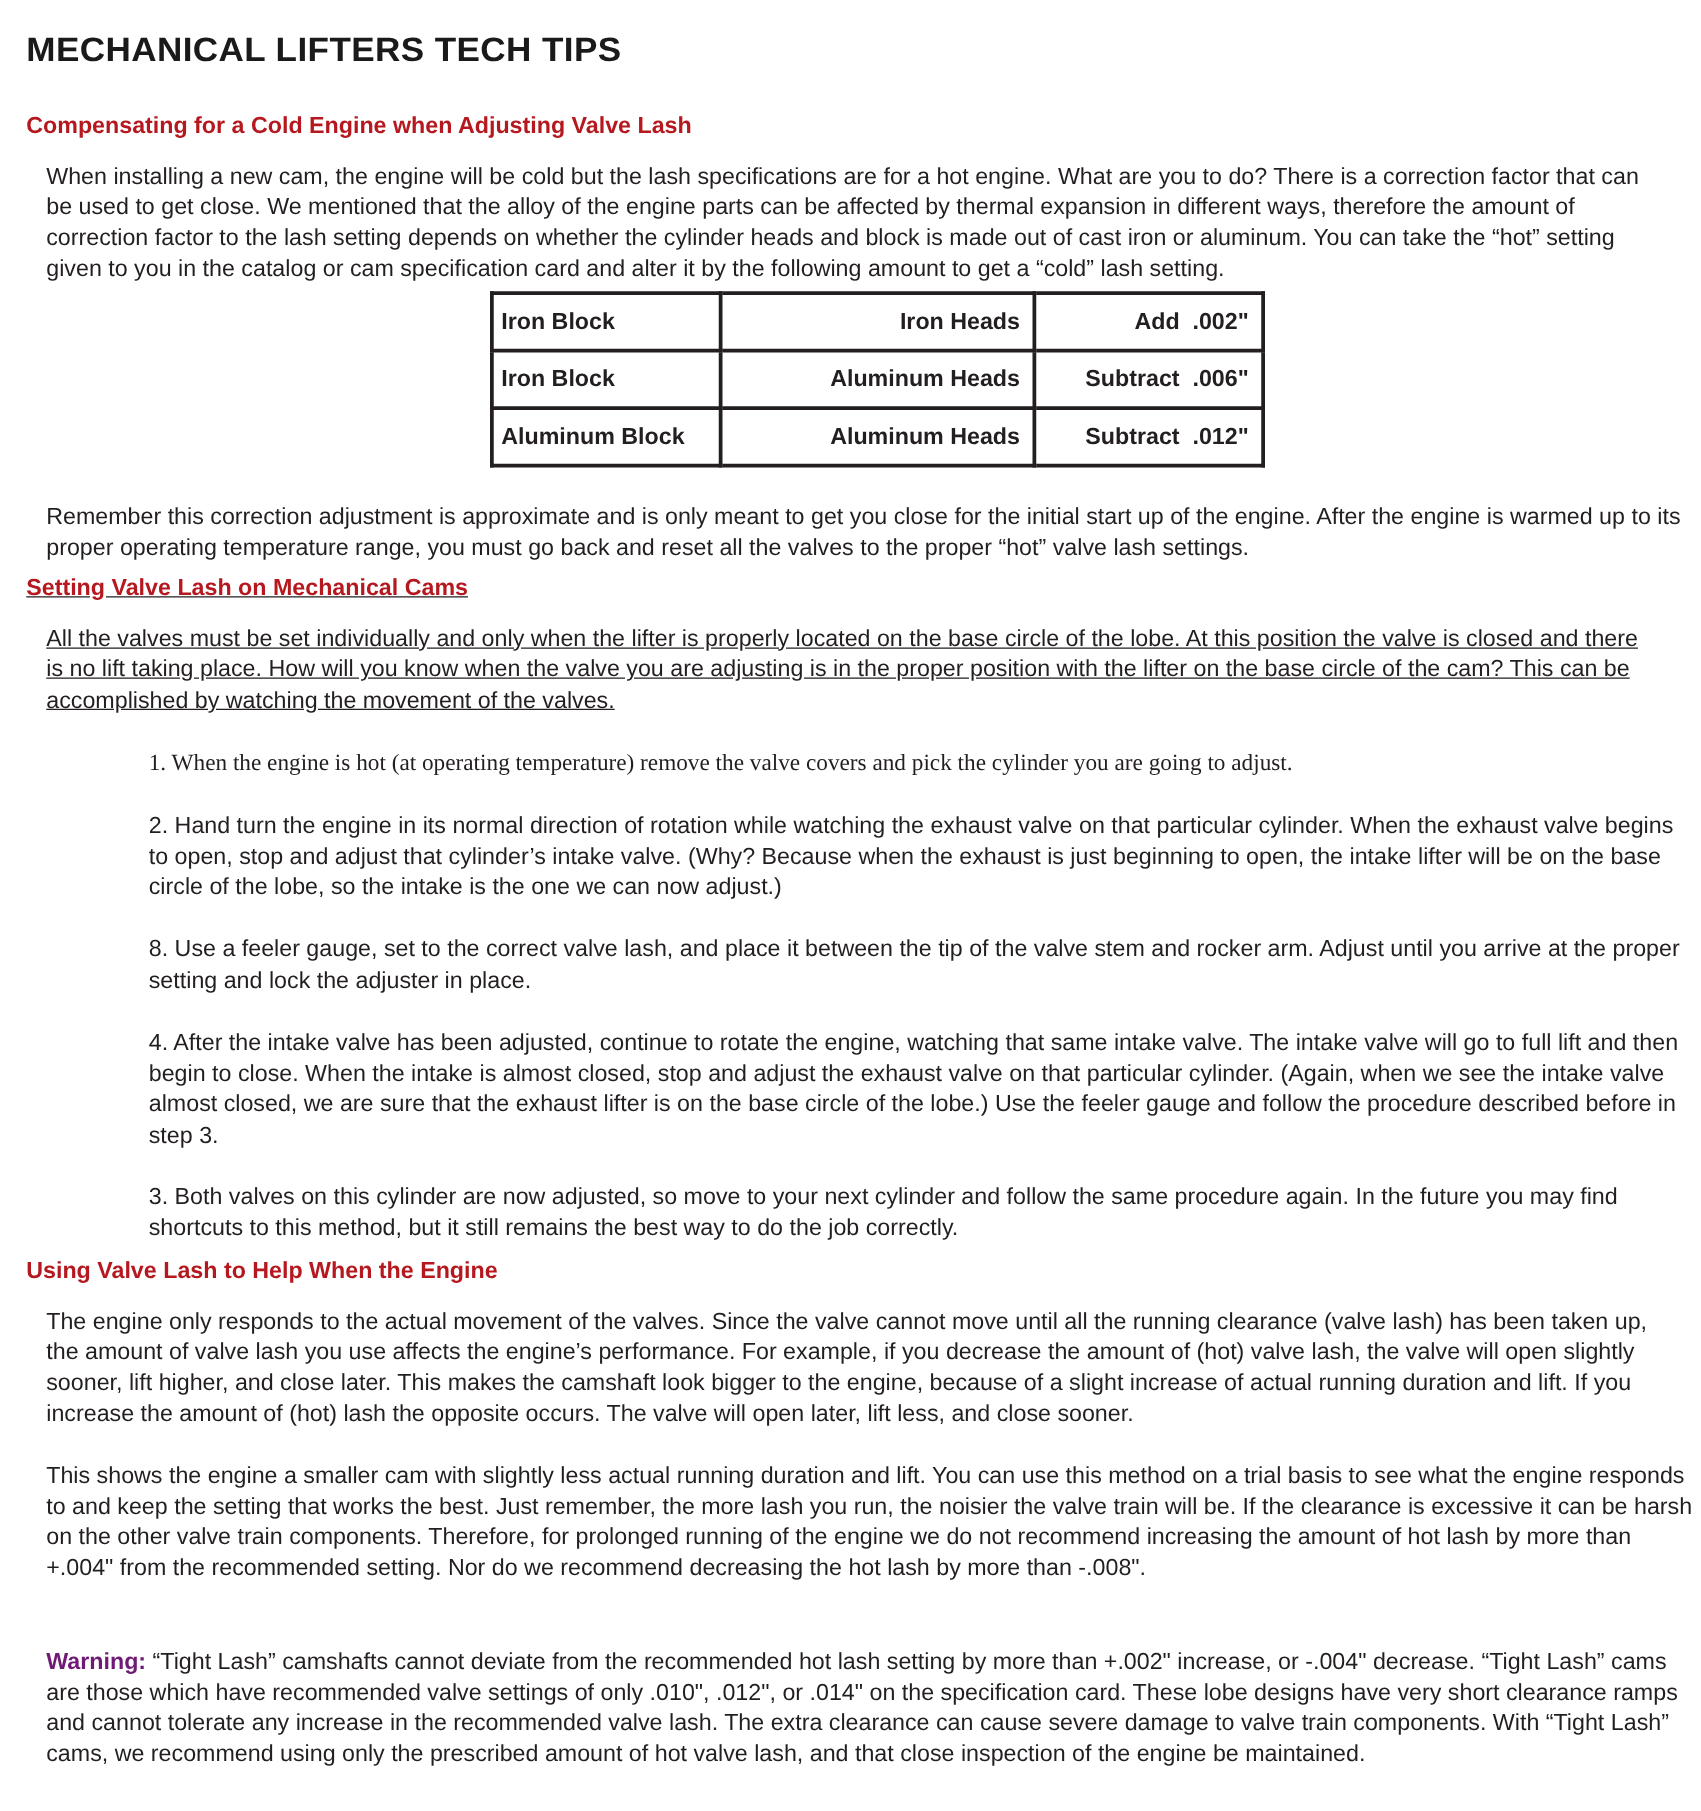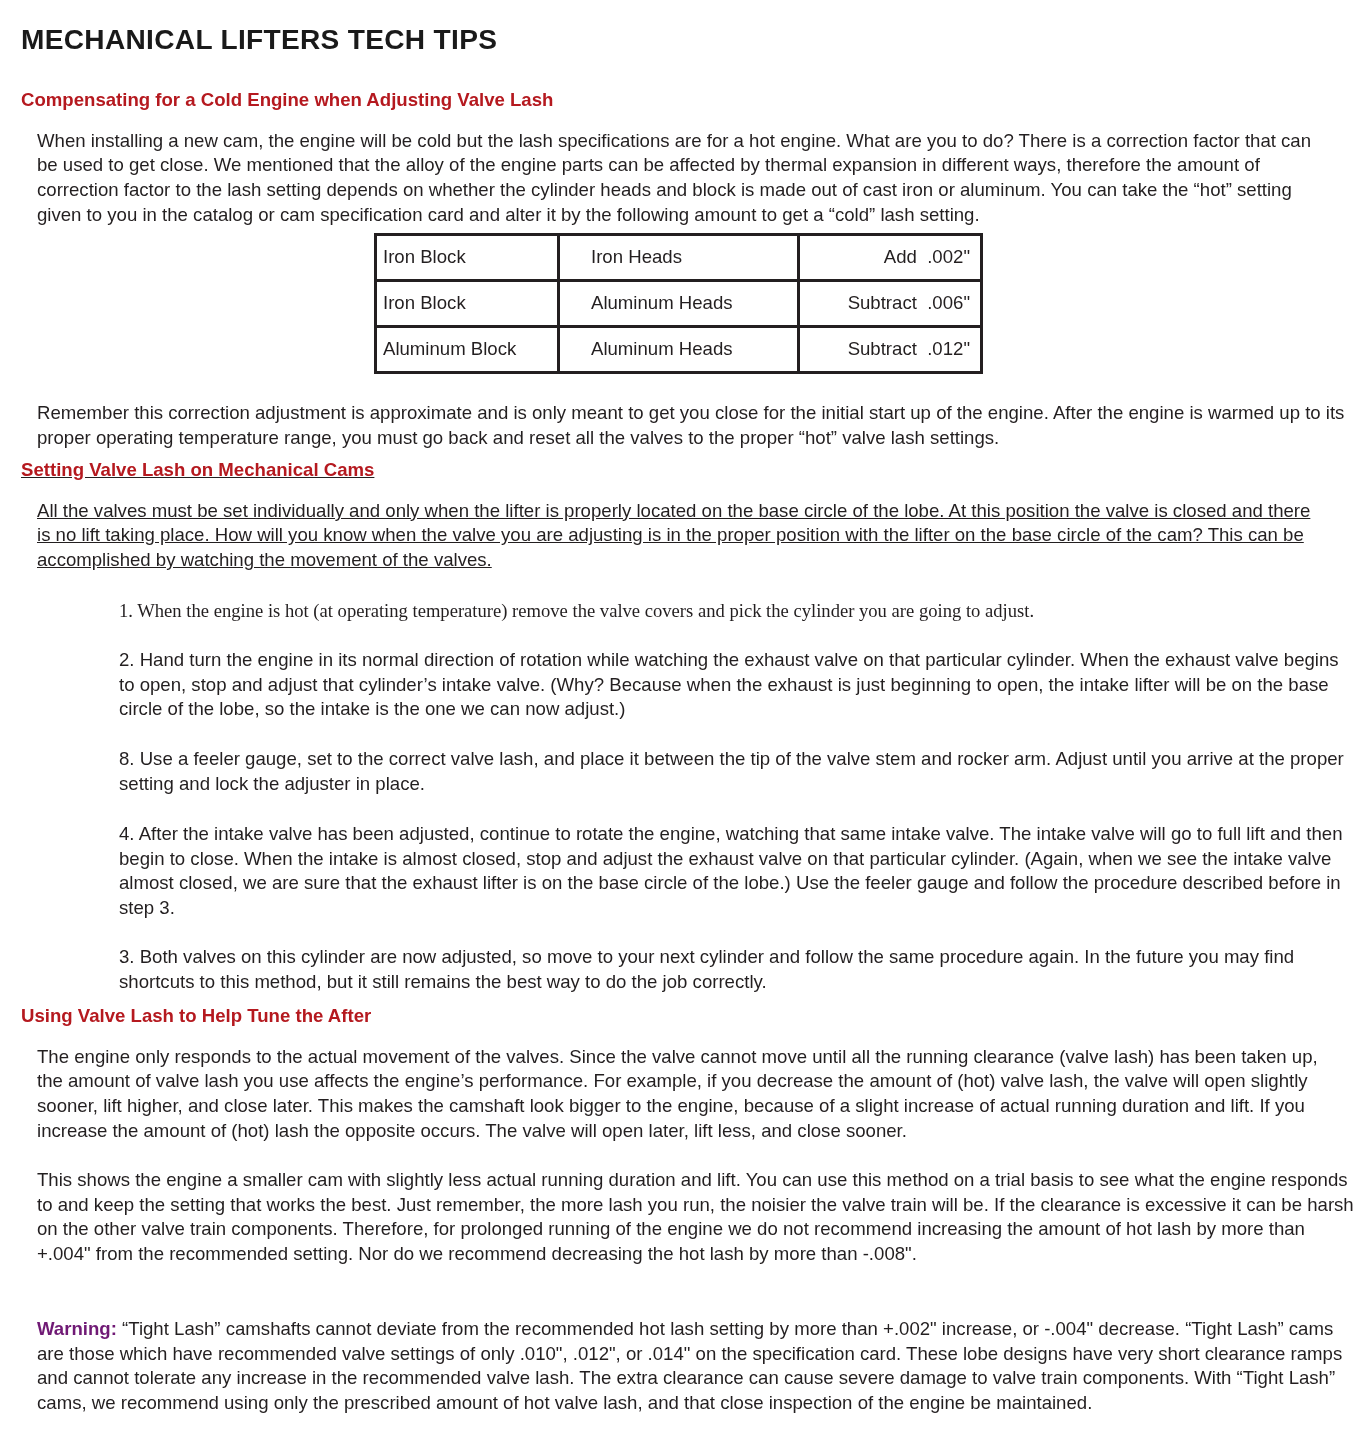--- a/index.html
+++ b/index.html
@@ -16,31 +16,32 @@
     font-family: "Liberation Sans", sans-serif;
     font-weight: bold; font-size: 27px; letter-spacing: 0.3px;
     color: #1a1a1a; margin: 0;
     transform: scaleX(1.04); transform-origin: left;
   }
   .heading { color: #b5191f; font-weight: bold; }
   p { margin: 16px; }
   .blk { position: absolute; left: 21px; width: 1320px; }
   .step { position: absolute; left: 103px; width: 1235px; }
   table.lash {
-    position: absolute; left: 374px; top: 233px;
+    position: absolute; left: 392px; top: 233px;
     border-collapse: collapse;
     border: 3px solid #22c55e;
+    font-weight: bold;
   }
   table.lash td {
     border: 3px solid #231f20;
     height: 43px; padding: 0 10px 0 6px;
     font-size: 18.6px; vertical-align: middle;
   }
   table.lash td.c1 { width: 164px; }
-  table.lash td.c2 { width: 196px; padding-left: 31px; }
+  table.lash td.c2 { width: 196px; padding-left: 42px; text-align: right; }
   table.lash td.c3 { width: 164px; text-align: right; }
   .warn { color: #701a75; font-weight: bold; }
 </style>
 </head>
 <body>
 
 <div class="page">
   <h1 class="title">MECHANICAL LIFTERS TECH TIPS</h1>
 
   <div class="blk" style="top:88px;">
@@ -75,20 +76,20 @@
     <p>All the valves must be set individually and only when the lifter is properly located on the base circle of the lobe. At this position the valve is closed and there is no lift taking place. How will you know when the valve you are adjusting is in the proper position with the lifter on the base circle of the cam? This can be accomplished by watching the movement of the valves.</p>
   </div>
 
   <p class="step" style="top:583px;font-family:Liberation Serif, serif;">1. When the engine is hot (at operating temperature) remove the valve covers and pick the cylinder you are going to adjust.</p>
   <p class="step" style="top:632px;">2. Hand turn the engine in its normal direction of rotation while watching the exhaust valve on that particular cylinder. When the exhaust valve begins to open, stop and adjust that cylinder’s intake valve. (Why? Because when the exhaust is just beginning to open, the intake lifter will be on the base circle of the lobe, so the intake is the one we can now adjust.)</p>
   <p class="step" style="top:731px;">8. Use a feeler gauge, set to the correct valve lash, and place it between the tip of the valve stem and rocker arm. Adjust until you arrive at the proper setting and lock the adjuster in place.</p>
   <p class="step" style="top:806px;">4. After the intake valve has been adjusted, continue to rotate the engine, watching that same intake valve. The intake valve will go to full lift and then begin to close. When the intake is almost closed, stop and adjust the exhaust valve on that particular cylinder. (Again, when we see the intake valve almost closed, we are sure that the exhaust lifter is on the base circle of the lobe.) Use the feeler gauge and follow the procedure described before in step 3.</p>
   <p class="step" style="top:929px;">3. Both valves on this cylinder are now adjusted, so move to your next cylinder and follow the same procedure again. In the future you may find shortcuts to this method, but it still remains the best way to do the job correctly.</p>
 
   <div class="blk" style="top:1004px;">
-    <div class="heading">Using Valve Lash to Help Tune the After</div>
+    <div class="heading">Using Valve Lash to Help When the Engine</div>
     <p>The engine only responds to the actual movement of the valves. Since the valve cannot move until all the running clearance (valve lash) has been taken up, the amount of valve lash you use affects the engine’s performance. For example, if you decrease the amount of (hot) valve lash, the valve will open slightly sooner, lift higher, and close later. This makes the camshaft look bigger to the engine, because of a slight increase of actual running duration and lift. If you increase the amount of (hot) lash the opposite occurs. The valve will open later, lift less, and close sooner.</p>
   </div>
 
   <p class="blk" style="top:1152px;">This shows the engine a smaller cam with slightly less actual running duration and lift. You can use this method on a trial basis to see what the engine responds to and keep the setting that works the best. Just remember, the more lash you run, the noisier the valve train will be. If the clearance is excessive it can be harsh on the other valve train components. Therefore, for prolonged running of the engine we do not recommend increasing the amount of hot lash by more than +.004" from the recommended setting. Nor do we recommend decreasing the hot lash by more than -.008".</p>
 
   <p class="blk" style="top:1301px;"><span class="warn">Warning:</span><span> “Tight Lash” camshafts cannot deviate from the recommended hot lash setting by more than +.002" increase, or -.004" decrease. “Tight Lash” cams are those which have recommended valve settings of only .010", .012", or .014" on the specification card. These lobe designs have very short clearance ramps and cannot tolerate any increase in the recommended valve lash. The extra clearance can cause severe damage to valve train components. With “Tight Lash” cams, we recommend using only the prescribed amount of hot valve lash, and that close inspection of the engine be maintained.</span></p>
 </div>
 
 </body></html>

